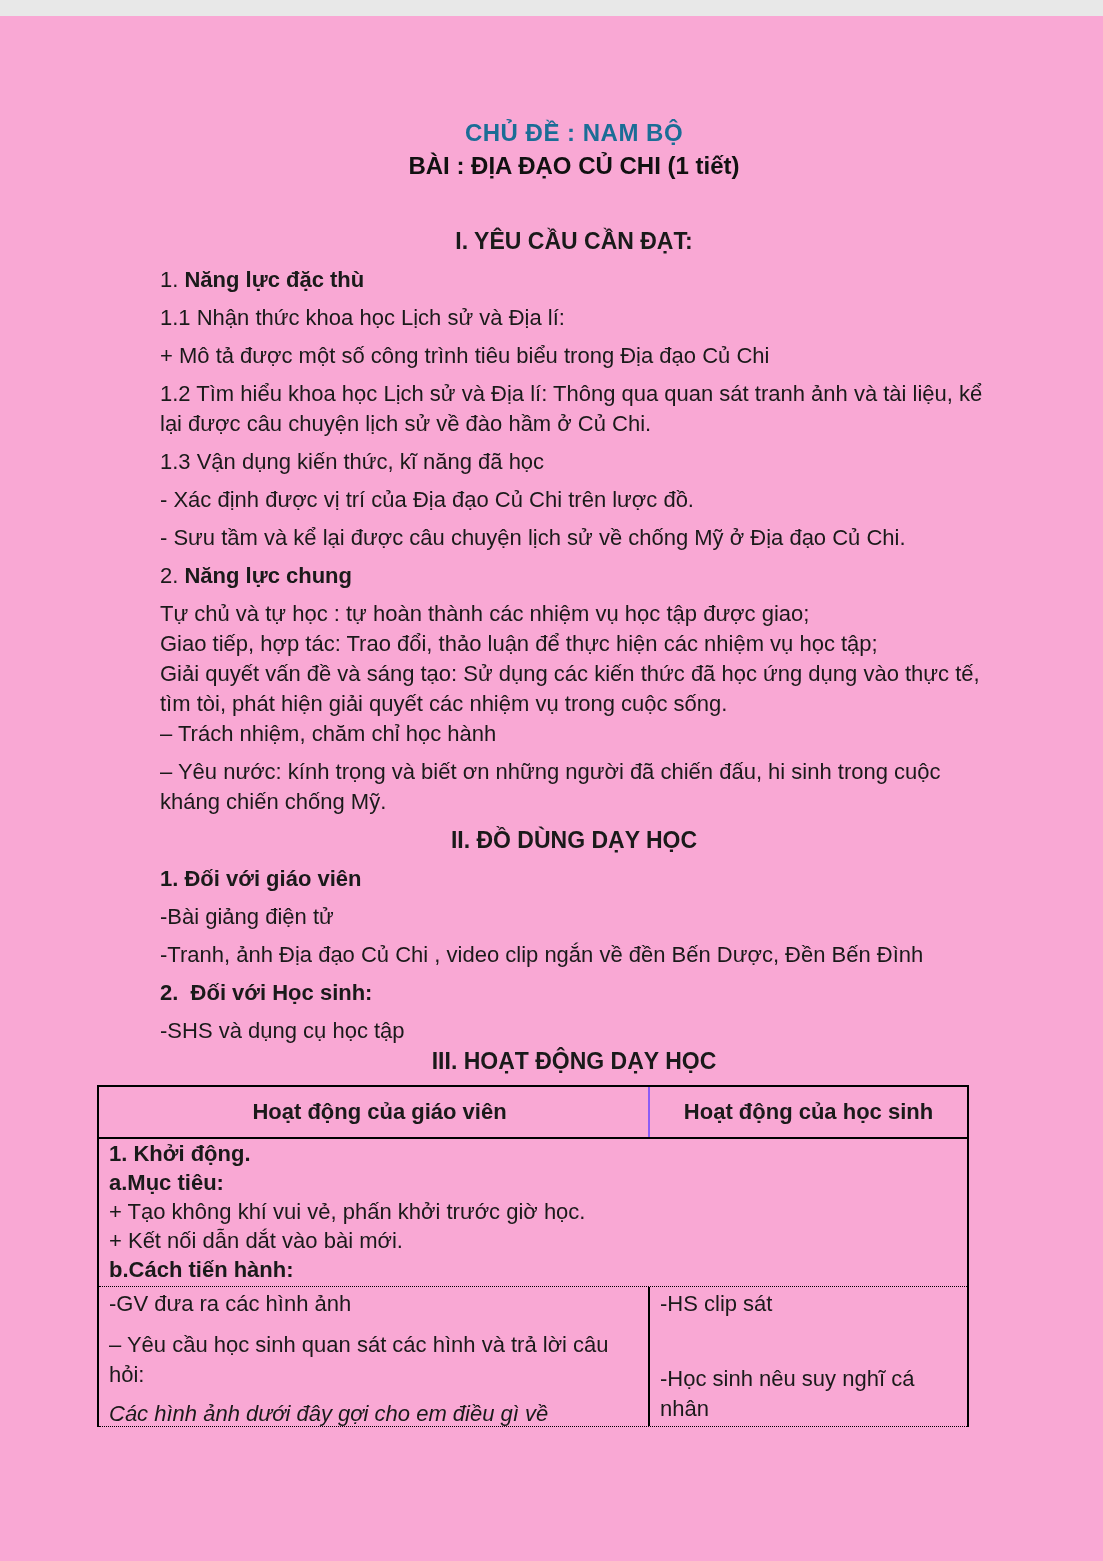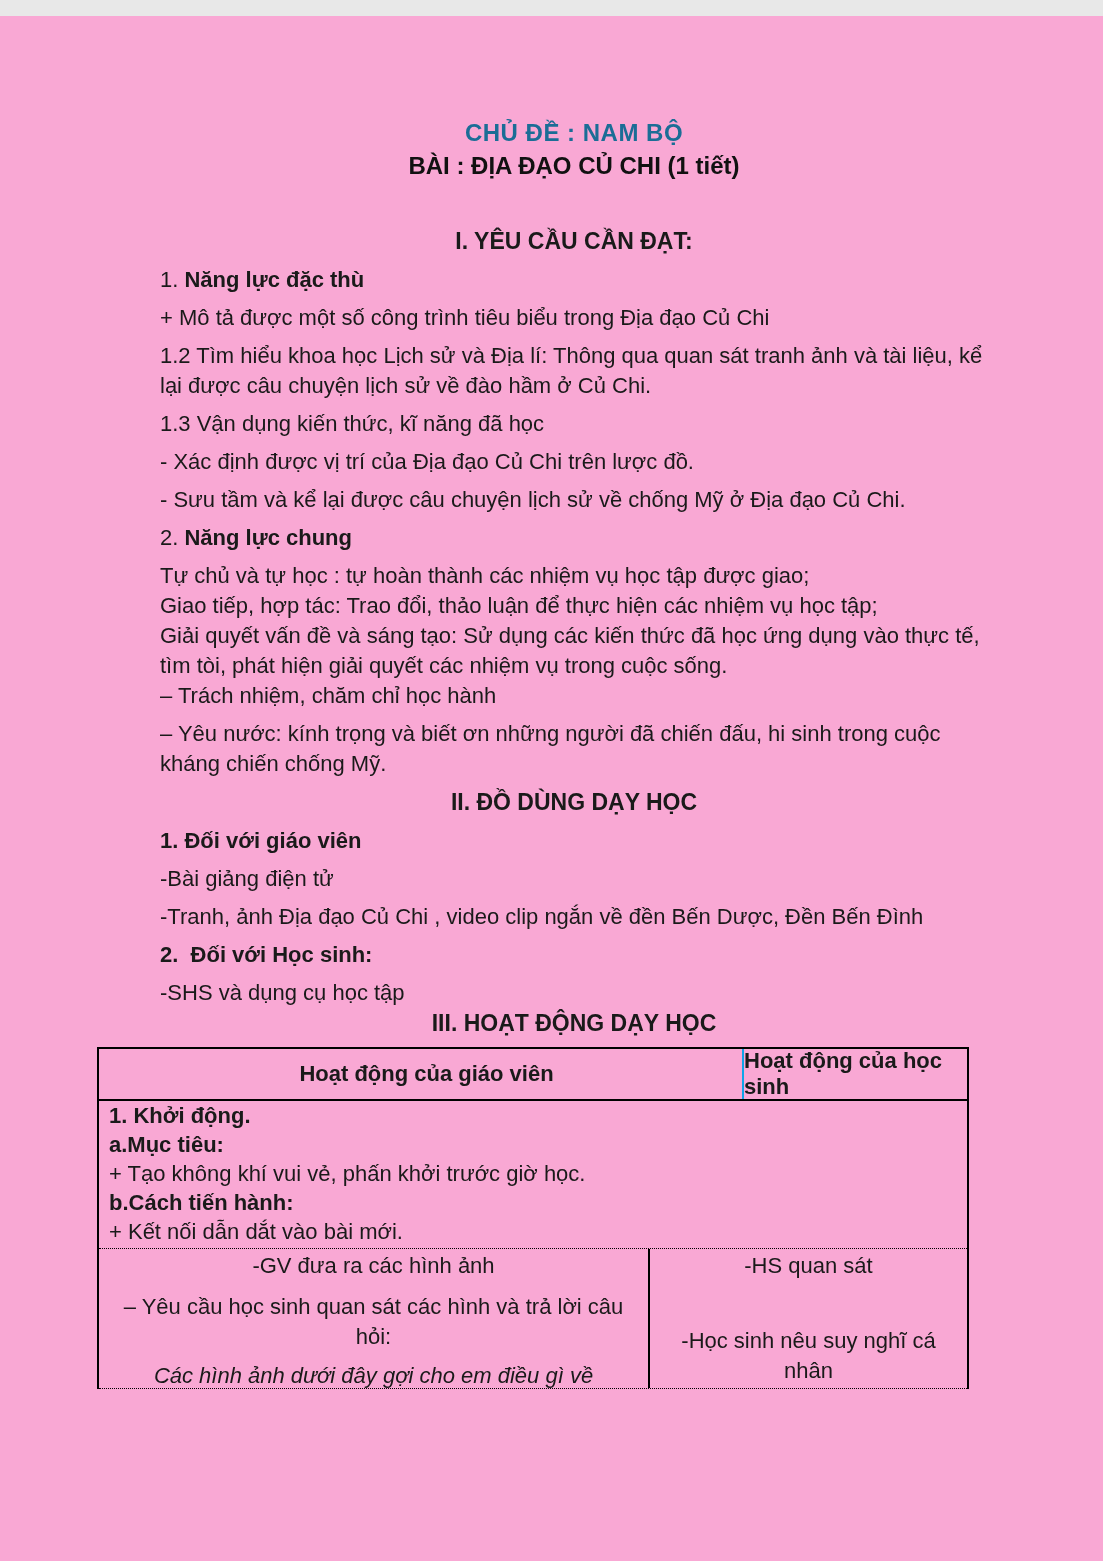--- a/index.html
+++ b/index.html
@@ -66,30 +66,30 @@
     font-size: 22px;
   }
   .t-header { display: flex; border-bottom: 2px solid #000000; }
   .t-h-cell {
     height: 50px;
     display: flex;
     align-items: center;
     justify-content: center;
     font-weight: bold;
   }
-  .t-h-left { width: 645px; border-right: 2px solid #0ea5e9; padding-left: 12px; }
+  .t-h-left { width: 551px; border-right: 2px solid #8b5cf6; padding-left: 12px; }
   .t-h-right { flex: 1; }
   .t-merged {
     padding: 0 10px;
     height: 148px;
     border-bottom: 1.5px dotted #000000;
     overflow: hidden;
   }
   .t-merged .para { line-height: 29px; margin-bottom: 0; }
-  .t-row { display: flex; border-bottom: 1.5px dotted #000000; text-align: center; }
+  .t-row { display: flex; border-bottom: 1.5px dotted #000000; }
   .t-cell { padding: 2px 10px; height: 139px; overflow: hidden; }
   .t-c-left { width: 551px; border-right: 2px solid #000000; }
   .t-c-right { flex: 1; }
   .t-cell .para { line-height: 30px; }
   .gv-p1 { margin-bottom: 11px; }
   .gv-p2 { margin-bottom: 9px; }
   .hs-p1 { margin-bottom: 45px; }
   .hs-p2 { margin-bottom: 0; }
 </style>
 </head>
@@ -101,20 +101,21 @@
     <div class="title-topic">CHỦ ĐỀ : NAM BỘ</div>
     <div class="title-lesson">BÀI : ĐỊA ĐẠO CỦ CHI (1 tiết)</div>
   </div>
 
   <div class="body-text">
 
     <p class="para h1">I. YÊU CẦU CẦN ĐẠT:</p>
 
     <p class="para subhead"><span class="num-plain">1.</span> <span>Năng lực đặc thù</span></p>
 
+    <p class="para">1.1 Nhận thức khoa học Lịch sử và Địa lí:</p>
     <p class="para">+ Mô tả được một số công trình tiêu biểu trong Địa đạo Củ Chi</p>
     <p class="para">1.2 Tìm hiểu khoa học Lịch sử và Địa lí: Thông qua quan sát tranh ảnh và tài liệu, kể lại được câu chuyện lịch sử về đào hầm ở Củ Chi.</p>
     <p class="para">1.3 Vận dụng kiến thức, kĩ năng đã học</p>
     <p class="para">- Xác định được vị trí của Địa đạo Củ Chi trên lược đồ.</p>
     <p class="para">- Sưu tầm và kể lại được câu chuyện lịch sử về chống Mỹ ở Địa đạo Củ Chi.</p>
 
     <p class="para subhead"><span class="num-plain">2.</span> <span>Năng lực chung</span></p>
 
     <p class="para tight">Tự chủ và tự học : tự hoàn thành các nhiệm vụ học tập được giao;</p>
     <p class="para tight">Giao tiếp, hợp tác: Trao đổi, thảo luận để thực hiện các nhiệm vụ học tập;</p>
@@ -137,32 +138,32 @@
 
     <div class="t-header">
       <div class="t-h-cell t-h-left">Hoạt động của giáo viên</div>
       <div class="t-h-cell t-h-right">Hoạt động của học sinh</div>
     </div>
 
     <div class="t-merged">
       <p class="para bold">1. Khởi động.</p>
       <p class="para bold">a.Mục tiêu:</p>
       <p class="para">+ Tạo không khí vui vẻ, phấn khởi trước giờ học.</p>
+      <p class="para">+ Kết nối dẫn dắt vào bài mới.</p>
       <p class="para bold">b.Cách tiến hành:</p>
-      <p class="para">+ Kết nối dẫn dắt vào bài mới.</p>
     </div>
 
     <div class="t-row">
       <div class="t-cell t-c-left">
         <p class="para gv-p1">-GV đưa ra các hình ảnh</p>
         <p class="para gv-p2">– Yêu cầu học sinh quan sát các hình và trả lời câu hỏi:</p>
         <p class="para tight italic">Các hình ảnh dưới đây gợi cho em điều gì về</p>
       </div>
       <div class="t-cell t-c-right">
-        <p class="para hs-p1">-HS quan sát</p>
+        <p class="para hs-p1">-HS clip sát</p>
         <p class="para hs-p2">-Học sinh nêu suy nghĩ cá nhân</p>
         <p class="para tight">–NX –bổ sung</p>
       </div>
     </div>
 
   </div>
 
 </div>
 
 </body></html>

